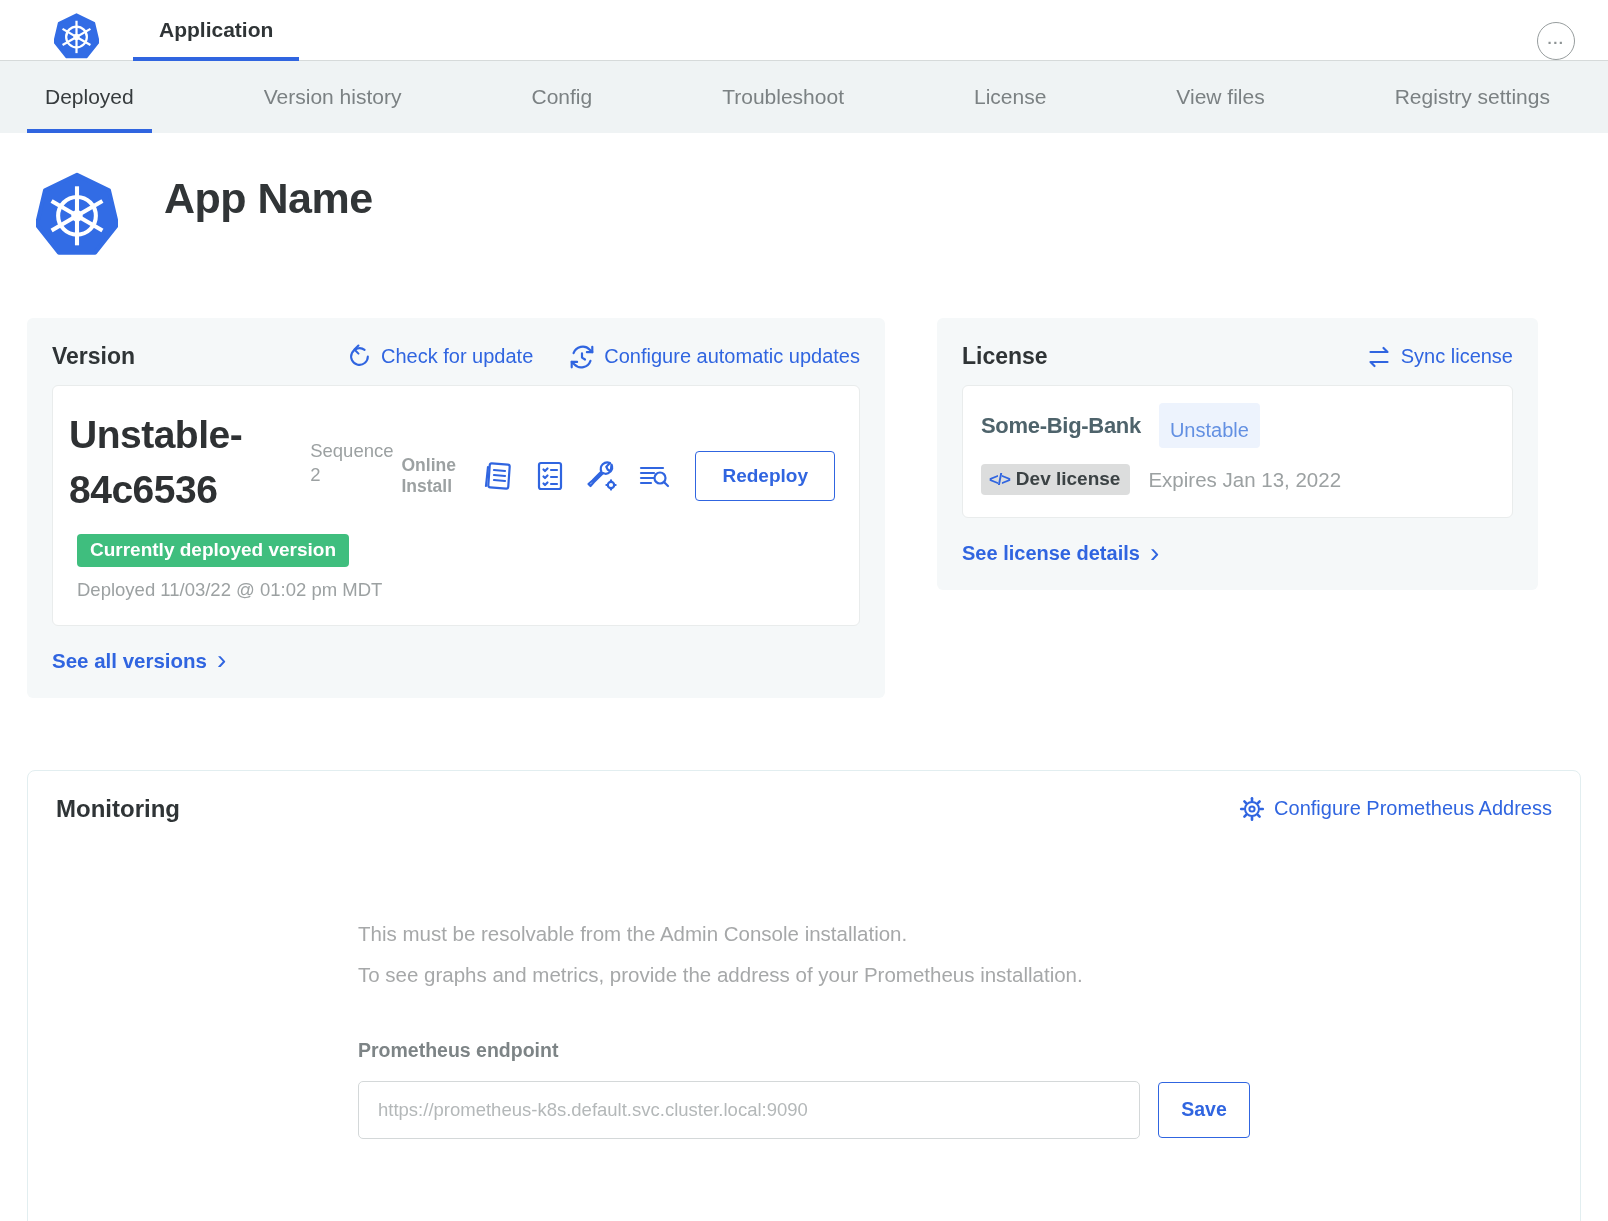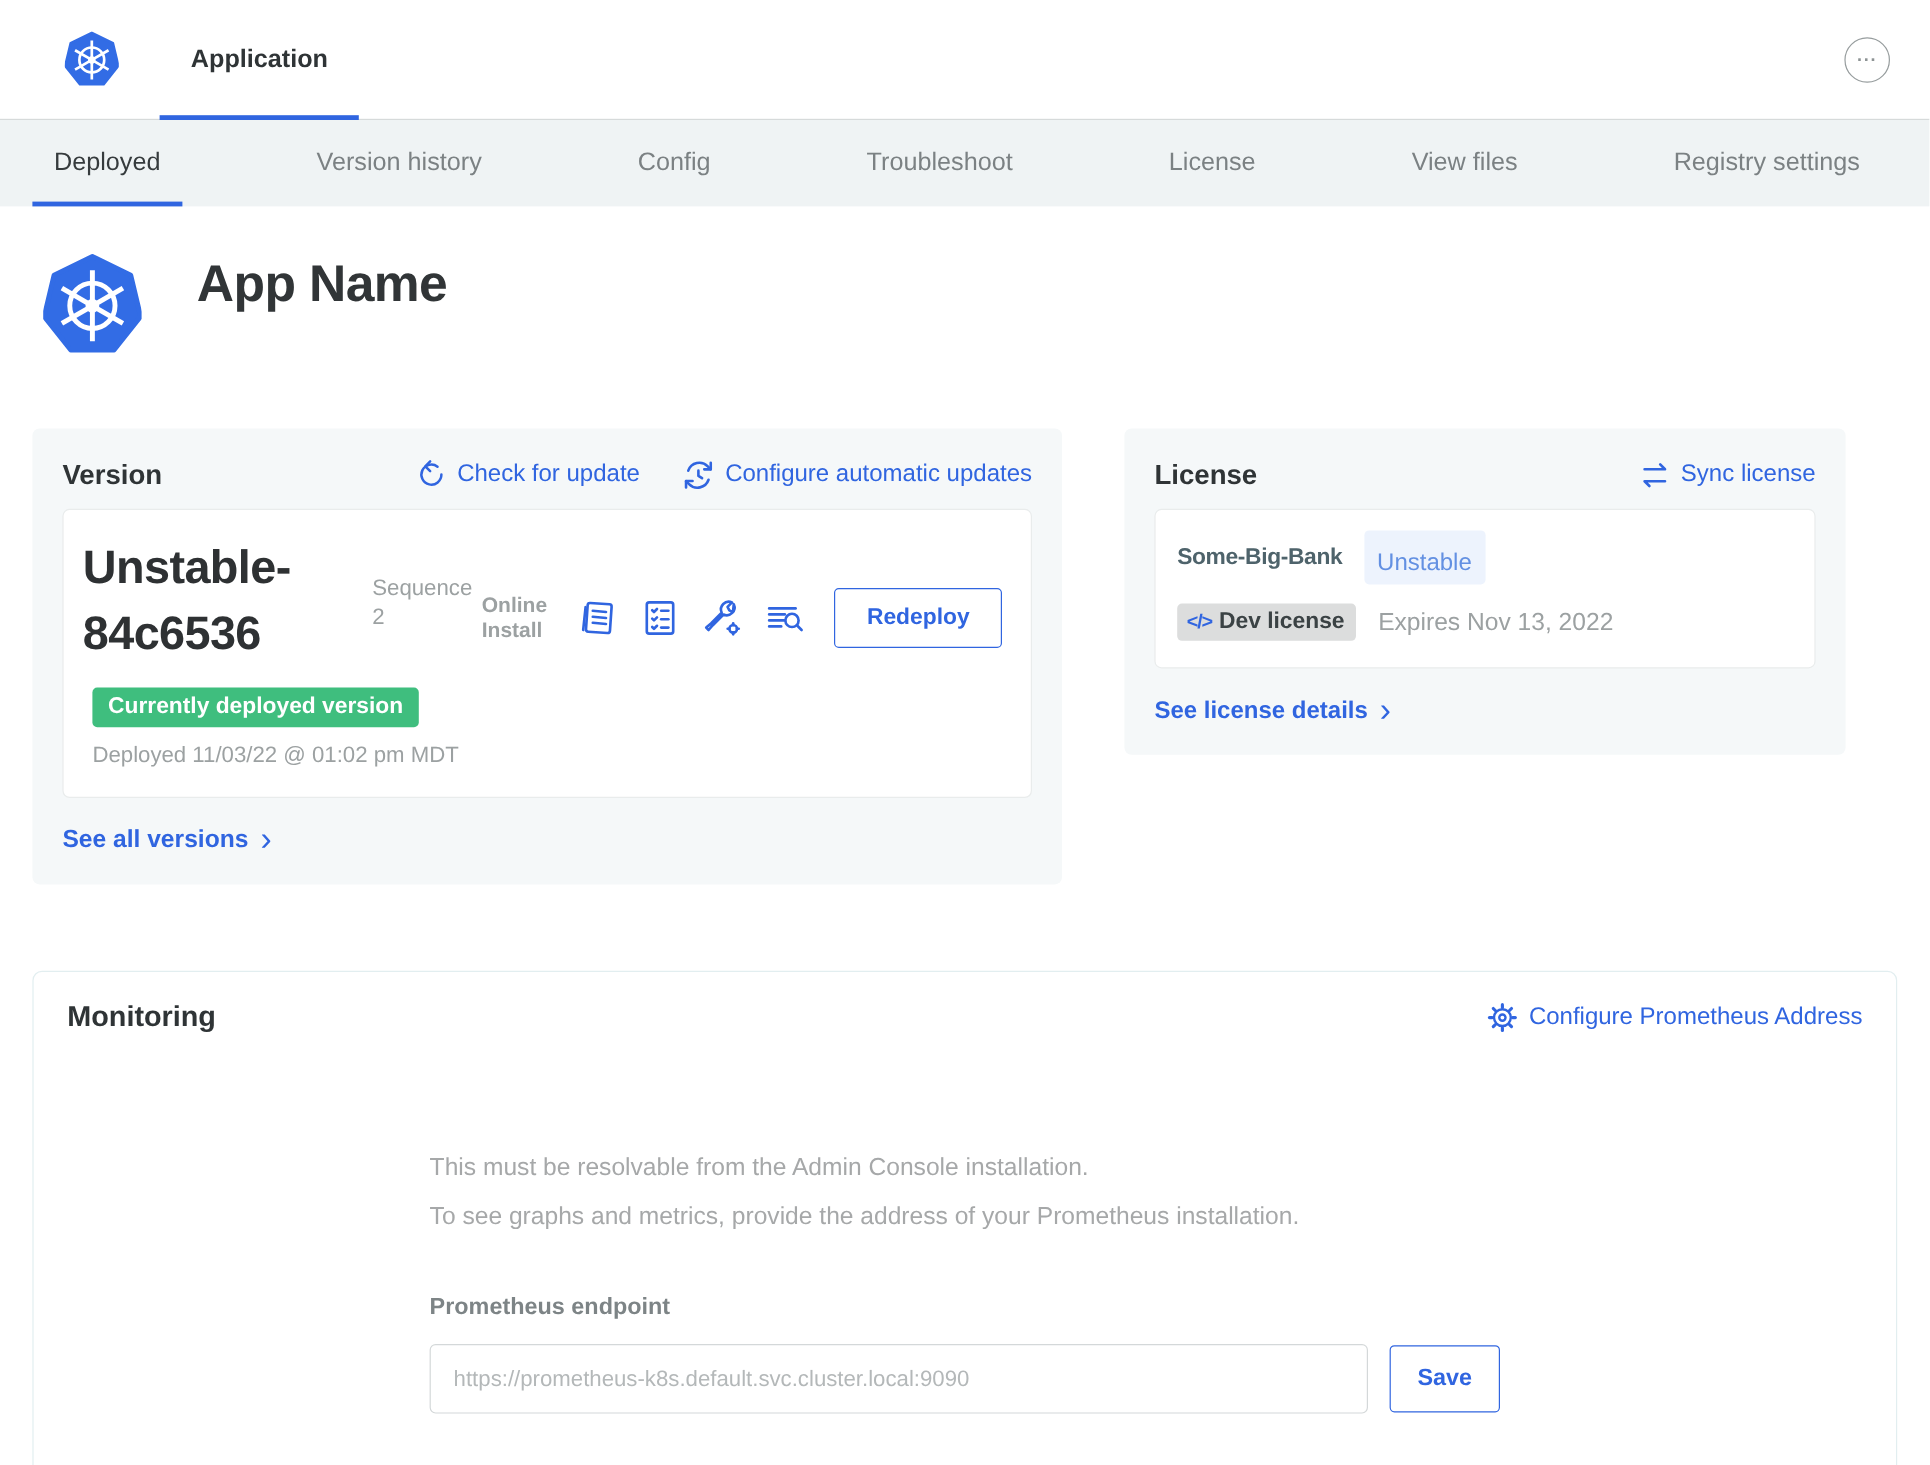--- a/index.html
+++ b/index.html
@@ -1,20 +1,20 @@
 <!DOCTYPE html>
 <html><head>
 <meta charset="utf-8">
 <style>
   * { box-sizing: border-box; margin: 0; padding: 0; }
   html, body { width: 1608px; height: 1221px; overflow: hidden; background: #fff;
     font-family: "Liberation Sans", sans-serif; color: #323639; }
 
   
-  .topbar { height: 100px; display: flex; align-items: center; border-bottom: 1px solid #d6dada; background: #fff; position: relative; }
+  .topbar { height: 61px; display: flex; align-items: flex-end; border-bottom: 1px solid #d6dada; background: #fff; position: relative; }
   .topbar-logo { margin-left: 54px; width: 45px; height: 47px; }
   .top-tab { position: relative; height: 100%; display: flex; align-items: center; margin-left: 34px; padding: 0 26px; font-size: 21px; font-weight: 700; color: #2f3436; cursor: pointer; }
   .top-tab::after { content: ""; position: absolute; left: 0; right: 0; bottom: -1px; height: 4px; background: #3065e0; }
   .topbar-spacer { flex: 1; }
   .ellipsis-btn { width: 38px; height: 38px; margin-right: 33px; border: 1.5px solid #979d9e; border-radius: 50%; display: flex; align-items: center; justify-content: center; cursor: pointer; background: #fff; }
   .ellipsis-btn span { color: #8d9394; font-size: 15px; font-weight: 700; letter-spacing: 1.5px; line-height: 1; margin-top: -6px; }
 
   
   .navbar { height: 72px; background: #eff3f4; display: flex; justify-content: space-between; padding: 0 40px 0 27px; }
   .nav-tab { position: relative; display: flex; align-items: center; padding: 0 18px; font-size: 21px; color: #7b8183; cursor: pointer; white-space: nowrap; }
@@ -55,21 +55,21 @@
   .install-type { width: 62px; font-size: 17.5px; font-weight: 700; color: #9ca1a2; line-height: 1.25; }
   .v-icon { width: 34px; height: 34px; cursor: pointer; }
   .redeploy-btn { margin-left: 6px; background: #fff; border: 1px solid #3065e0; border-radius: 4px; color: #3065e0; font-size: 19px; font-weight: 700; padding: 13px 26px; cursor: pointer; font-family: inherit; }
   .deployed-badge { display: inline-block; margin: 16px 0 0 0; background: #3fbe7e; color: #fff; font-size: 19px; font-weight: 700; padding: 5px 13px 6px; border-radius: 4px; }
   .deployed-at { margin-top: 11px; width: 320px; font-size: 18.5px; color: #9ca1a2; line-height: 1.25; }
   .see-link { display: flex; align-items: center; gap: 10px; margin-top: 23px; font-size: 20.5px; font-weight: 700; color: #3065e0; cursor: pointer; }
 
   
   .license-card-body { padding: 17px 18px 22px 18px; }
   .license-row1 { display: flex; align-items: center; }
-  .license-name { font-size: 19px; font-weight: 700; color: #4e636b; letter-spacing: -0.3px; }
+  .license-name { font-size: 22px; font-weight: 700; color: #4e636b; letter-spacing: -0.3px; }
   .channel-badge { margin-left: 18px; background: #edf3fd; color: #6390e2; font-size: 20px; padding: 16px 11px 6px; border-radius: 4px; }
   .license-row2 { display: flex; align-items: center; margin-top: 16px; }
   .type-badge { display: flex; align-items: center; gap: 6px; background: #dcdddd; border-radius: 4px; padding: 4px 10px 5px 8px; font-size: 19px; font-weight: 700; color: #3b4244; }
   .expires { margin-left: 18px; font-size: 20.5px; color: #9ca1a2; }
 
   
   .monitoring { margin: 72px 27px 0 27px; border: 1px solid #e2eef0; border-radius: 8px; padding: 24px 28px; height: 520px; background: #fff; }
   .monitoring-header { display: flex; align-items: center; justify-content: space-between; }
   .monitoring-title { font-size: 24px; font-weight: 700; color: #2f3436; }
   .monitoring-body { width: 892px; margin: 90px auto 0 auto; }
@@ -247,21 +247,21 @@
       <div class="license-card-body">
         <div class="license-row1">
           <span class="license-name">Some-Big-Bank</span>
           <span class="channel-badge">Unstable</span>
         </div>
         <div class="license-row2">
           <span class="type-badge">
             <span class="code-glyph">&lt;/&gt;</span>
             <span>Dev license</span>
           </span>
-          <span class="expires">Expires Nov 13, 2022</span>
+          <span class="expires">Expires Jan 13, 2022</span>
         </div>
       </div>
     </div>
 
     <div class="see-link" style="margin-top:24px; font-size:20px;">
       <span>See license details</span>
       <span class="chev">›</span>
     </div>
   </div>
 </div>

